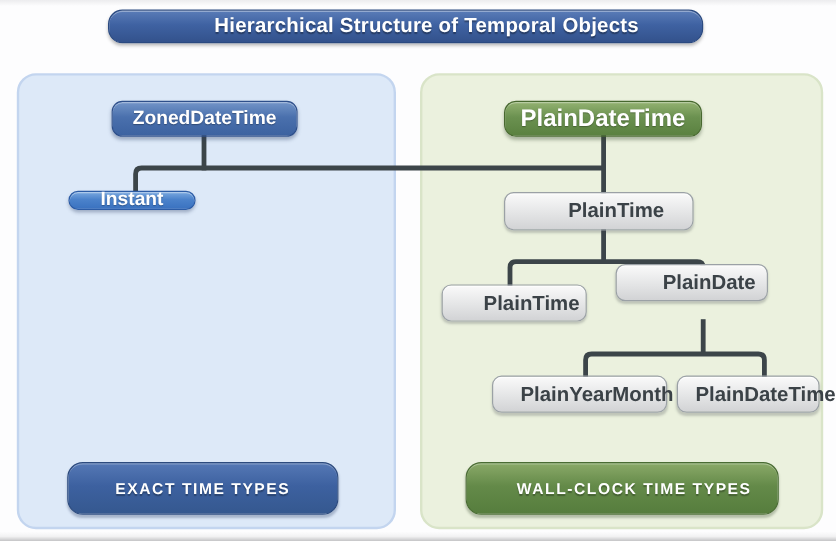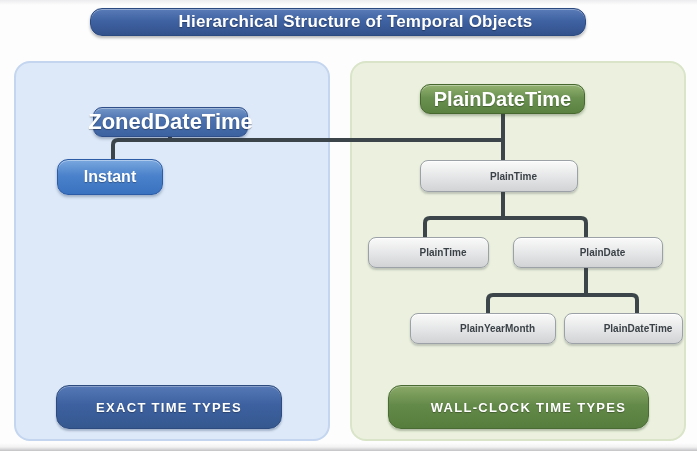--- a/index.html
+++ b/index.html
@@ -20,40 +20,39 @@
   }
   .panel{position:absolute;top:61px;height:380px;border-radius:16px;box-sizing:border-box;border:2px solid;}
   .panel-exact{left:14px;width:316px;background:#dde9f8;border-color:#c3d5ef;}
   .panel-wall{left:350px;width:336px;background:#ebf1de;border-color:#d9e4c8;}
   .node{
     position:absolute;display:flex;align-items:center;justify-content:center;
     font-weight:bold;box-sizing:border-box;
   }
   .node-blue{
     background:linear-gradient(180deg,#7395c8 0%,#4a70ad 45%,#3c62a0 100%);
-    border:1.5px solid #2e4f8a;border-radius:9px;color:#ffffff;font-size:22px;
+    border:1.5px solid #2e4f8a;border-radius:9px;color:#ffffff;font-size:16px;
     box-shadow:0 2px 3px rgba(40,60,100,.35), inset 0 1px 0 rgba(255,255,255,.35);
     text-shadow:0 1px 1px rgba(0,0,0,.3);
-    margin-top:23px;
   }
   .node-lightblue{
     background:linear-gradient(180deg,#7aa8df 0%,#4b82cb 45%,#3a72c0 100%);
     border:1.5px solid #2c5ca6;border-radius:10px;color:#ffffff;font-size:16px;
     box-shadow:0 2px 3px rgba(40,60,100,.35), inset 0 1px 0 rgba(255,255,255,.4);
     text-shadow:0 1px 1px rgba(0,0,0,.3);
   }
   .node-green{
     background:linear-gradient(180deg,#93b271 0%,#6b9150 45%,#5a8140 100%);
     border:1.5px solid #47682f;border-radius:10px;color:#ffffff;font-size:20px;
     box-shadow:0 2px 3px rgba(50,70,40,.35), inset 0 1px 0 rgba(255,255,255,.35);
     text-shadow:0 1px 1px rgba(0,0,0,.3);
   }
   .node-gray{
     background:linear-gradient(180deg,#fafafa 0%,#e4e5e6 55%,#d2d3d5 100%);
-    border:1.5px solid #9ba1a6;border-radius:8px;color:#3b4247;font-size:10px;
+    border:1.5px solid #9ba1a6;border-radius:8px;color:#3b4247;font-size:17px;
     box-shadow:0 2px 2px rgba(60,65,70,.25), inset 0 1px 0 rgba(255,255,255,.8);
     padding-left:29px;
   }
   .caption{
     position:absolute;top:385px;height:44px;border-radius:13px;box-sizing:border-box;
     display:flex;align-items:center;justify-content:center;
     color:#ffffff;font-size:13px;font-weight:bold;letter-spacing:1.3px;
     text-shadow:0 1px 1px rgba(0,0,0,.3);
   }
   .caption-exact{
@@ -63,25 +62,25 @@
   }
   .caption-wall{
     left:388px;width:261px;border:1px solid #4a6c34;
     background:linear-gradient(180deg,#8aa968 0%,#648a49 45%,#567d3d 100%);
     box-shadow:0 2px 2px rgba(50,70,40,.3), inset 0 1px 0 rgba(255,255,255,.3);
     padding-left:20px;
   }
   svg.connectors{position:absolute;left:0;top:0;width:697px;height:451px;pointer-events:none;}
   
   .n-zdt{left:93px;top:84px;width:155px;height:30px;}
-  .n-ins{left:57px;top:159px;width:106px;height:36px;border-radius:11px;}
+  .n-ins{left:57px;top:159px;width:106px;height:16px;border-radius:11px;}
   .n-pdt{left:420px;top:84px;width:165px;height:30px;}
   .n-ptp{left:420px;top:160px;width:158px;height:32px;}
   .n-pt {left:368px;top:237px;width:121px;height:31px;}
-  .n-pd {left:513px;top:237px;width:150px;height:31px;}
+  .n-pd {left:513px;top:220px;width:127px;height:31px;}
   .n-pym{left:410px;top:313px;width:146px;height:31px;}
   .n-pmd{left:564px;top:313px;width:119px;height:31px;}
 </style>
 </head>
 <body>
 
 <div id="stage">
 
   <div class="title-banner">Hierarchical Structure of Temporal Objects</div>
 

